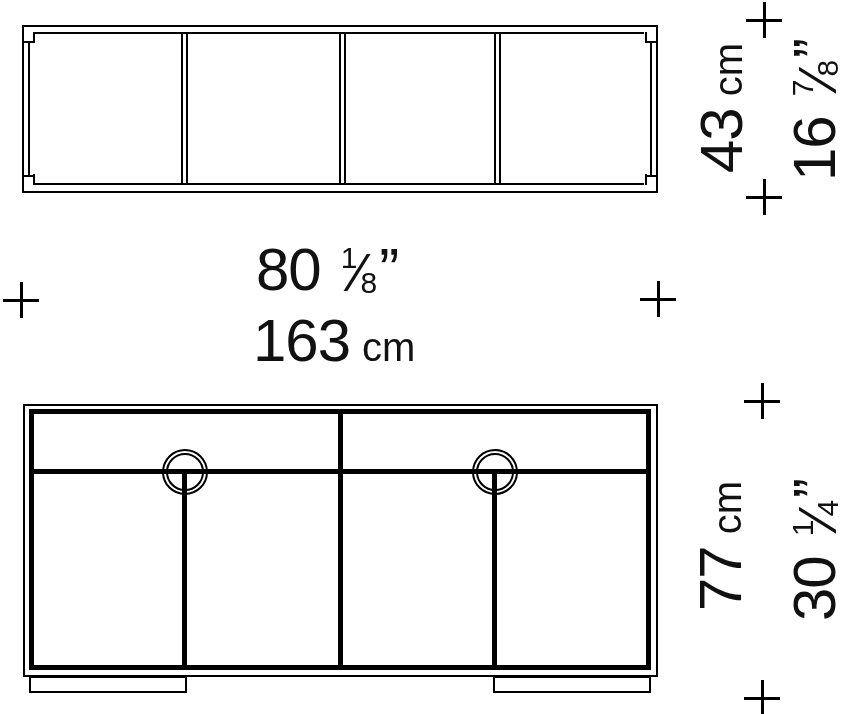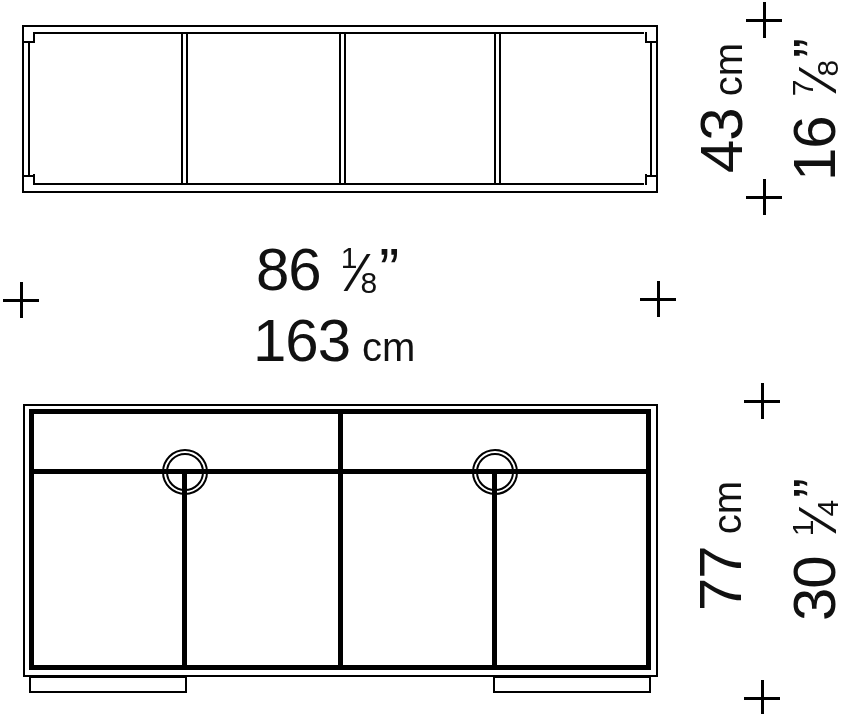--- a/index.html
+++ b/index.html
@@ -73,21 +73,21 @@
   </div>
 
   <div class="cross" style="left:746px;top:2px;"></div>
   <div class="cross" style="left:746px;top:179px;"></div>
   <div class="cross" style="left:3px;top:282px;"></div>
   <div class="cross" style="left:640px;top:281px;"></div>
   <div class="cross" style="left:744px;top:383px;"></div>
   <div class="cross" style="left:744px;top:680px;"></div>
 
   <div class="dim" style="left:256px;top:228px;">
-    <span>86</span><span class="frac"><span class="fn">1</span><span class="fs">⁄</span><span class="fd">8</span></span><span class="inch">”</span>
+    <span>80</span><span class="frac"><span class="fn">1</span><span class="fs">⁄</span><span class="fd">8</span></span><span class="inch">”</span>
   </div>
 
   <div class="dim" style="left:253px;top:311px;">
     <span>163</span><span class="unit">cm</span>
   </div>
 
   <div class="dim rot" style="left:648px;top:73px;width:150px;height:70px;">
     <span>43</span><span class="unit">cm</span>
   </div>
 

